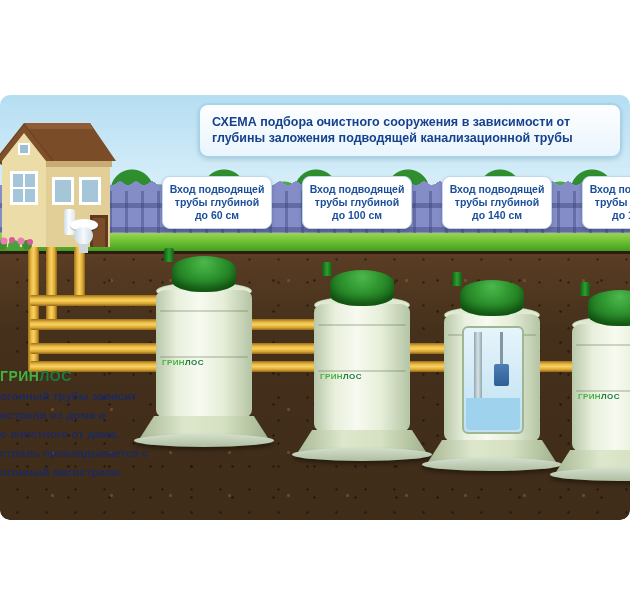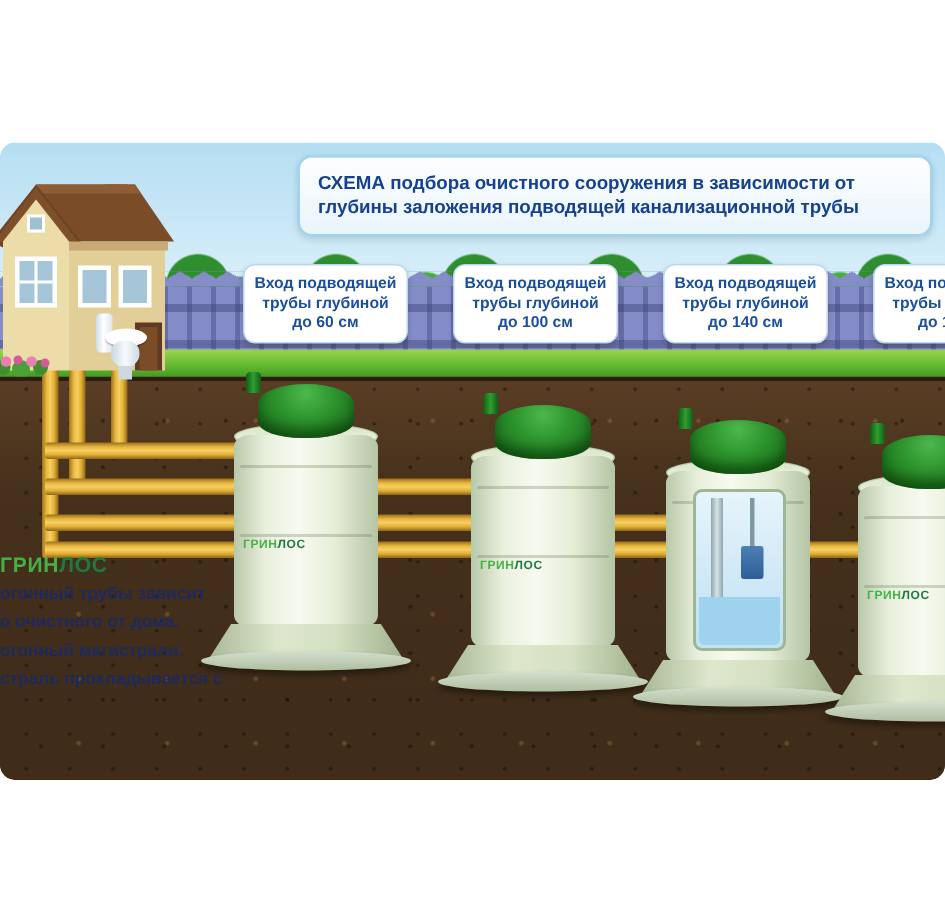--- a/index.html
+++ b/index.html
@@ -233,19 +233,20 @@
     <div class="title-box">СХЕМА подбора очистного сооружения в зависимости от глубины заложения подводящей канализационной трубы</div>
 
     <div class="callout c1">Вход подводящей трубы глубиной до 60 см</div>
     <div class="callout c2">Вход подводящей трубы глубиной до 100 см</div>
     <div class="callout c3">Вход подводящей трубы глубиной до 140 см</div>
     <div class="callout c4">Вход подводящей трубы глубиной до 140 см</div>
 
     <div class="brand-logo"><span class="bg">ГРИН</span><span class="bd">ЛОС</span></div>
     <div class="description">
       <div>огонный трубы зависит</div>
+      <div>истрали из дома и</div>
       <div>о очистного от дома.</div>
+      <div>страль прокладывается с</div>
       <div>огонный магистрали.</div>
-      <div>страль прокладывается с</div>
     </div>
 
   </div>
 </div>
 
 </body></html>

